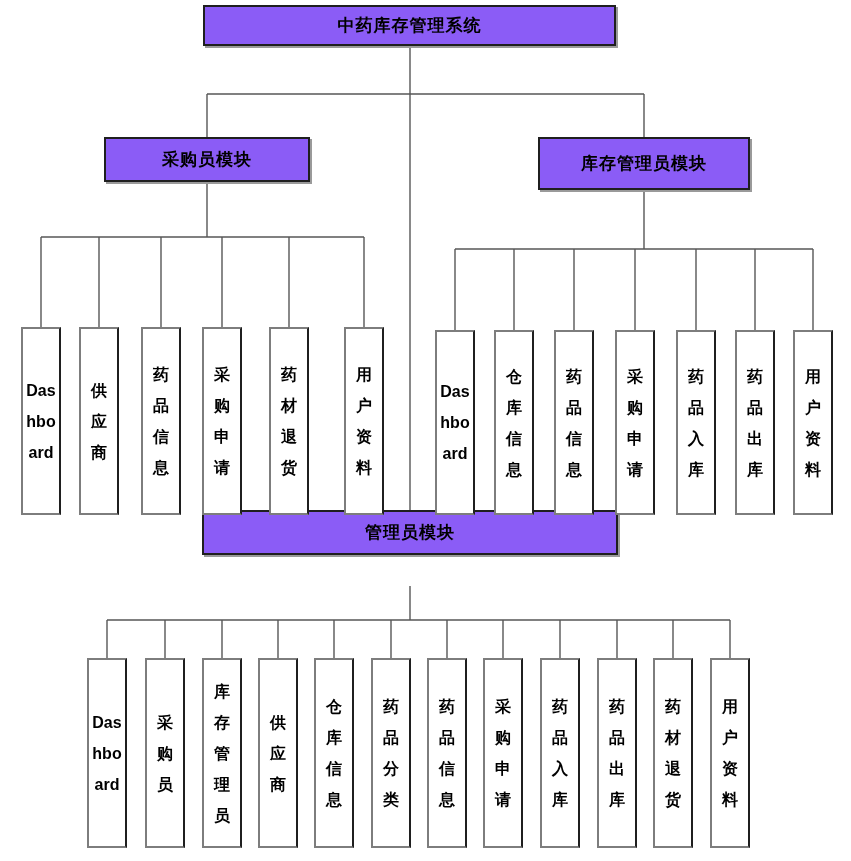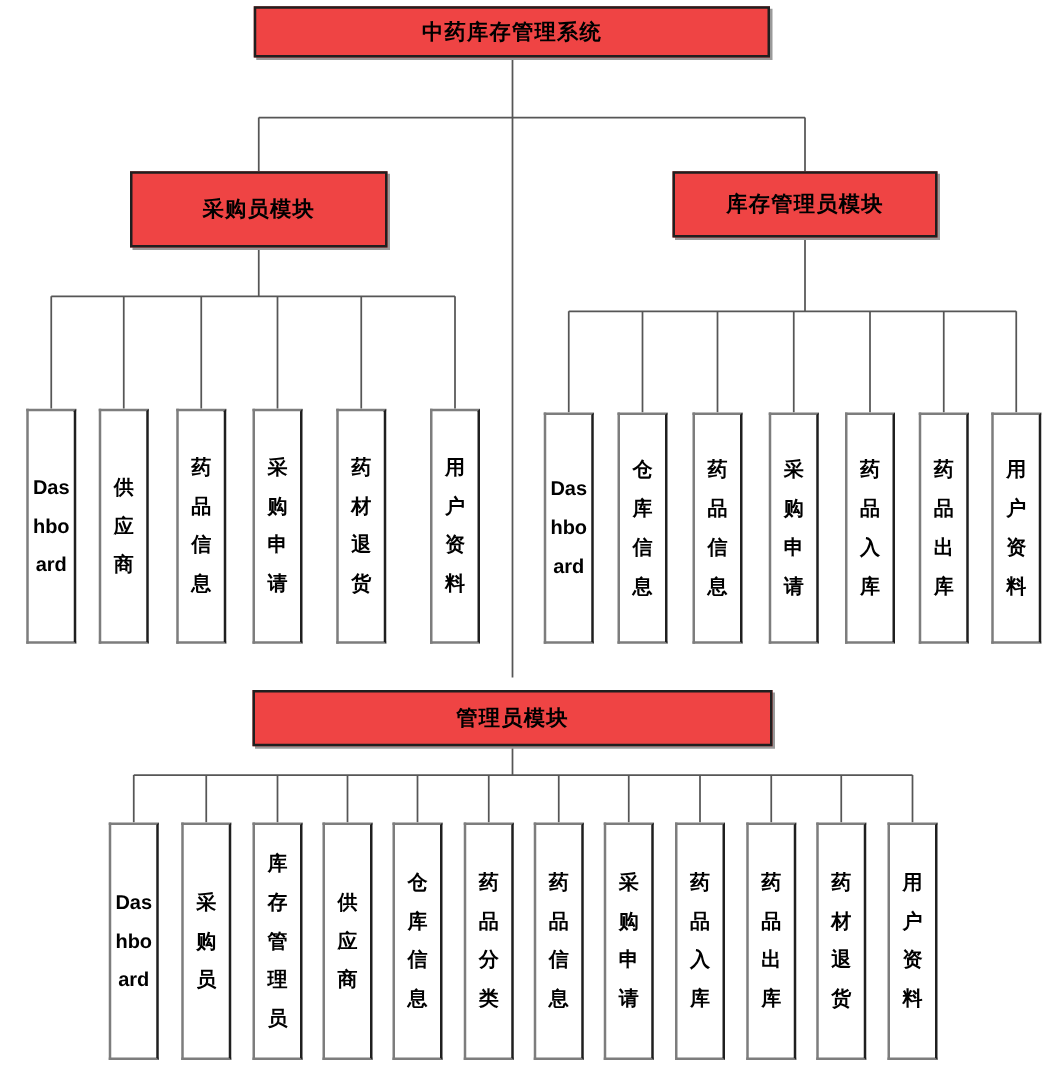--- a/index.html
+++ b/index.html
@@ -18,21 +18,21 @@
   #wires {
     position: absolute;
     left: 0;
     top: 0;
     width: 851px;
     height: 861px;
   }
   .module {
     position: absolute;
     box-sizing: border-box;
-    background: #ef4444;
+    background: #8b5cf6;
     border: 2px solid #1f1f1f;
     box-shadow: 2px 2px 0 #9a9a9a;
     display: flex;
     align-items: center;
     justify-content: center;
     text-align: center;
     font-weight: bold;
     font-size: 17px;
     color: #000000;
     letter-spacing: 1px;
@@ -107,27 +107,27 @@
       <line x1="617" y1="620" x2="617" y2="658"></line>
       <line x1="673" y1="620" x2="673" y2="658"></line>
       <line x1="730" y1="620" x2="730" y2="658"></line>
     </g>
   </svg>
 
   <div class="module" style="left:203px; top:5px; width:413px; height:41px;">
     <span>中药库存管理系统</span>
   </div>
 
-  <div class="module" style="left:104px; top:137px; width:206px; height:61px;">
+  <div class="module" style="left:104px; top:137px; width:206px; height:45px;">
     <span>采购员模块</span>
   </div>
   <div class="module" style="left:538px; top:137px; width:212px; height:53px;">
     <span>库存管理员模块</span>
   </div>
-  <div class="module" style="left:202px; top:552px; width:416px; height:45px;">
+  <div class="module" style="left:202px; top:510px; width:416px; height:45px;">
     <span>管理员模块</span>
   </div>
 
   <div class="leaf leaf-top" style="left:21px;">Das
 hbo
 ard</div>
   <div class="leaf leaf-top" style="left:79px;">供
 应
 商</div>
   <div class="leaf leaf-top" style="left:141px;">药

